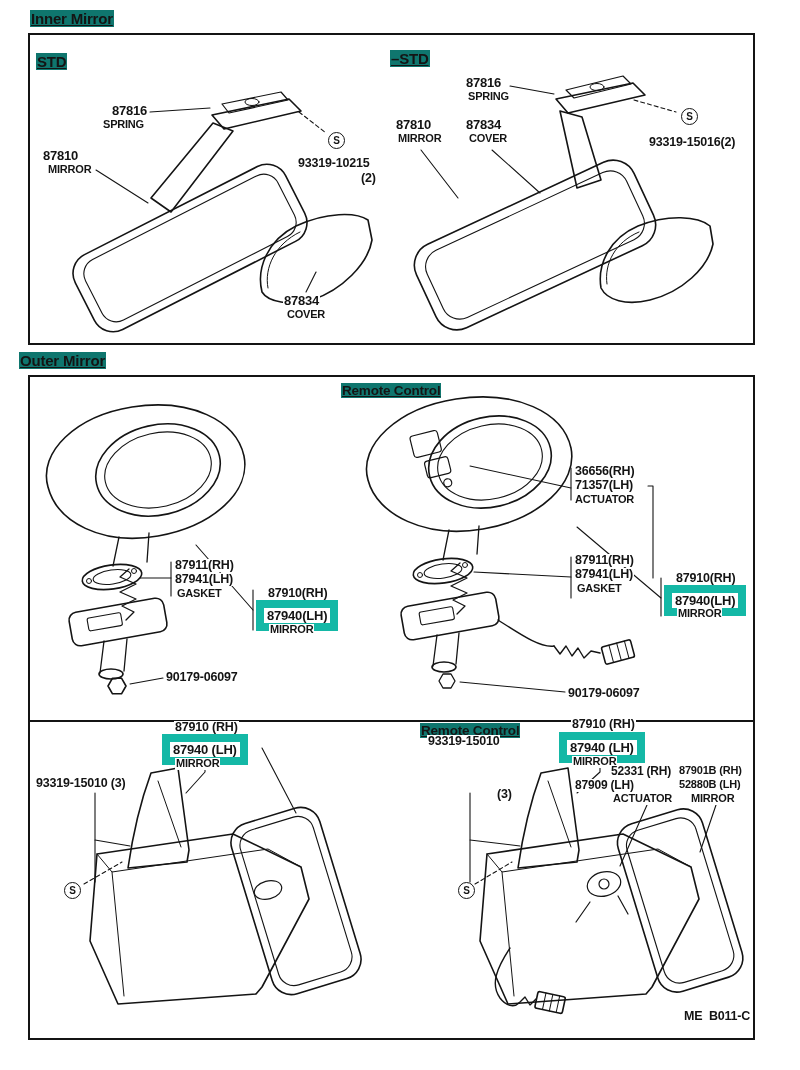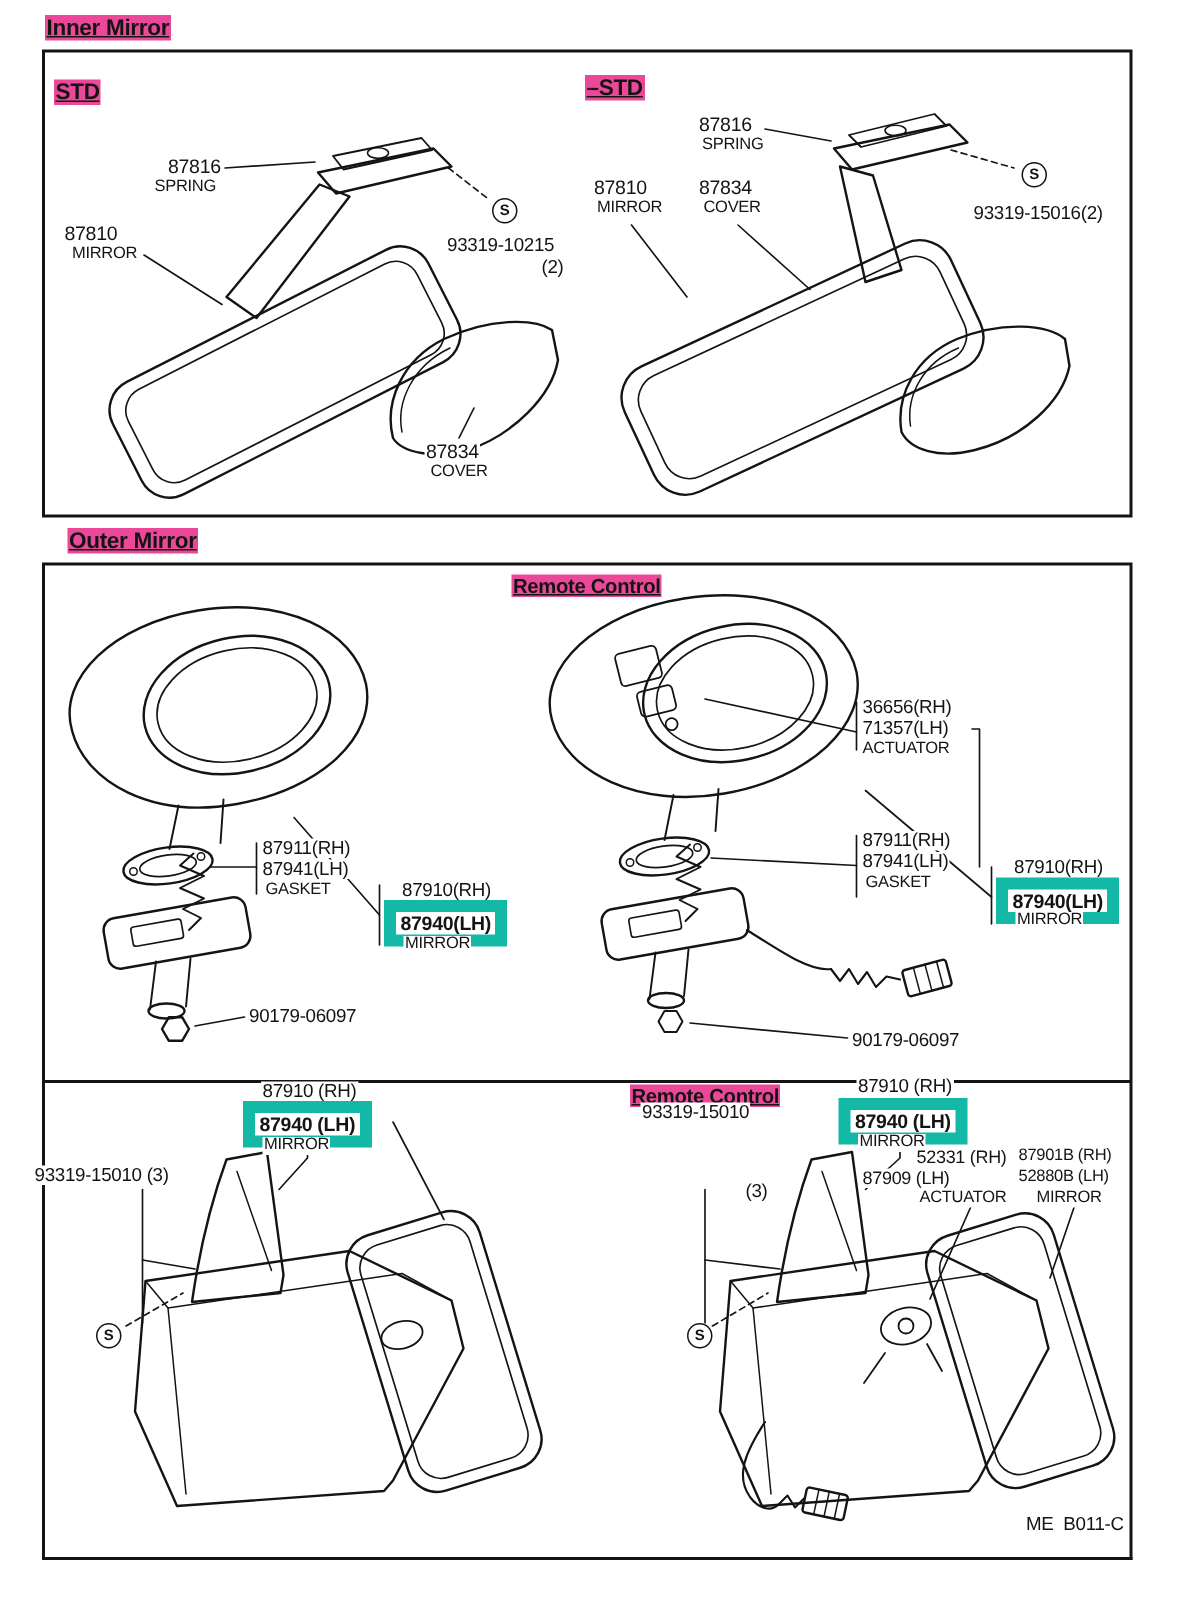--- a/index.html
+++ b/index.html
@@ -1,24 +1,24 @@
 <!DOCTYPE html>
 <html><head>
 <meta charset="utf-8">
 <style>
   *{margin:0;padding:0;box-sizing:border-box}
   html,body{background:#fff}
   body{width:800px;height:1070px;font-family:"Liberation Sans",sans-serif;color:#141414}
   .page{position:relative;width:800px;height:1070px;background:#fff;overflow:hidden}
   .box{position:absolute;border:2px solid #141414;z-index:1;background:transparent}
   .art{position:absolute;left:0;top:0;z-index:2}
-  .lbl{position:absolute;font-weight:normal;font-size:13px;line-height:1.05;white-space:pre;z-index:3;background:#fff;padding:0 1px;letter-spacing:-0.2px}
+  .lbl{position:absolute;font-weight:bold;font-size:13px;line-height:1.05;white-space:pre;z-index:3;background:#fff;padding:0 1px;letter-spacing:-0.2px}
   .sub{font-size:11px}
   .num{font-size:12.5px}
-  .heading{position:absolute;font-weight:bold;font-size:15px;text-decoration:underline;white-space:pre;z-index:3;background:#ec4899;padding:0 1px;letter-spacing:-0.2px}
+  .heading{position:absolute;font-weight:bold;font-size:15px;text-decoration:underline;white-space:pre;z-index:3;background:#0f766e;padding:0 1px;letter-spacing:-0.2px}
   .subhead{font-size:13.5px}
   .hl{position:absolute;border:8px solid #14b8a6;padding:0 3px;background:#fff;font-weight:bold;font-size:13px;white-space:pre;z-index:3;letter-spacing:-0.2px}
   .scircle{position:absolute;width:17px;height:17px;border:1.6px solid #141414;border-radius:50%;display:flex;align-items:center;justify-content:center;font-size:10px;font-weight:bold;z-index:3;background:#fff}
 </style>
 </head>
 <body>
 
 <div class="page">
 
   <div class="box" style="left:28px;top:33px;width:727px;height:312px"></div>
@@ -201,21 +201,21 @@
 
   <div class="lbl" style="left:465px;top:76px">87816</div>
   <div class="lbl sub" style="left:467px;top:91px">SPRING</div>
   <div class="lbl" style="left:395px;top:118px">87810</div>
   <div class="lbl sub" style="left:397px;top:133px">MIRROR</div>
   <div class="lbl" style="left:465px;top:118px">87834</div>
   <div class="lbl sub" style="left:468px;top:133px">COVER</div>
   <div class="scircle" style="left:681px;top:108px">S</div>
   <div class="lbl num" style="left:648px;top:136px">93319-15016(2)</div>
 
-  <div class="heading" style="left:45px;top:352px">Outer Mirror</div>
+  <div class="heading" style="left:19px;top:352px">Outer Mirror</div>
   <div class="heading subhead" style="left:341px;top:383px">Remote Control</div>
 
   <div class="lbl num" style="left:174px;top:559px">87911(RH)</div>
   <div class="lbl num" style="left:174px;top:573px">87941(LH)</div>
   <div class="lbl sub" style="left:176px;top:588px">GASKET</div>
   <div class="lbl num" style="left:267px;top:587px">87910(RH)</div>
   <div class="hl" style="left:256px;top:600px">87940(LH)</div>
   <div class="lbl sub" style="left:269px;top:624px">MIRROR</div>
   <div class="lbl num" style="left:165px;top:671px">90179-06097</div>
 
@@ -226,21 +226,21 @@
   <div class="lbl num" style="left:574px;top:568px">87941(LH)</div>
   <div class="lbl sub" style="left:576px;top:583px">GASKET</div>
   <div class="lbl num" style="left:675px;top:572px">87910(RH)</div>
   <div class="hl" style="left:664px;top:585px">87940(LH)</div>
   <div class="lbl sub" style="left:677px;top:608px">MIRROR</div>
   <div class="lbl num" style="left:567px;top:687px">90179-06097</div>
 
   <div class="lbl num" style="left:174px;top:721px">87910 (RH)</div>
   <div class="hl" style="left:162px;top:734px">87940 (LH)</div>
   <div class="lbl sub" style="left:175px;top:758px">MIRROR</div>
-  <div class="lbl num" style="left:22px;top:777px">93319-15010 (3)</div>
+  <div class="lbl num" style="left:35px;top:777px">93319-15010 (3)</div>
   <div class="scircle" style="left:64px;top:882px">S</div>
 
   <div class="heading subhead" style="left:420px;top:723px">Remote Control</div>
   <div class="lbl num" style="left:571px;top:718px">87910 (RH)</div>
   <div class="hl" style="left:559px;top:732px">87940 (LH)</div>
   <div class="lbl sub" style="left:572px;top:756px">MIRROR</div>
   <div class="lbl num" style="left:427px;top:735px">93319-15010</div>
   <div class="lbl num" style="left:496px;top:788px">(3)</div>
   <div class="lbl" style="left:610px;top:765px;font-size:12px">52331 (RH)</div>
   <div class="lbl" style="left:574px;top:779px;font-size:12px">87909 (LH)</div>

